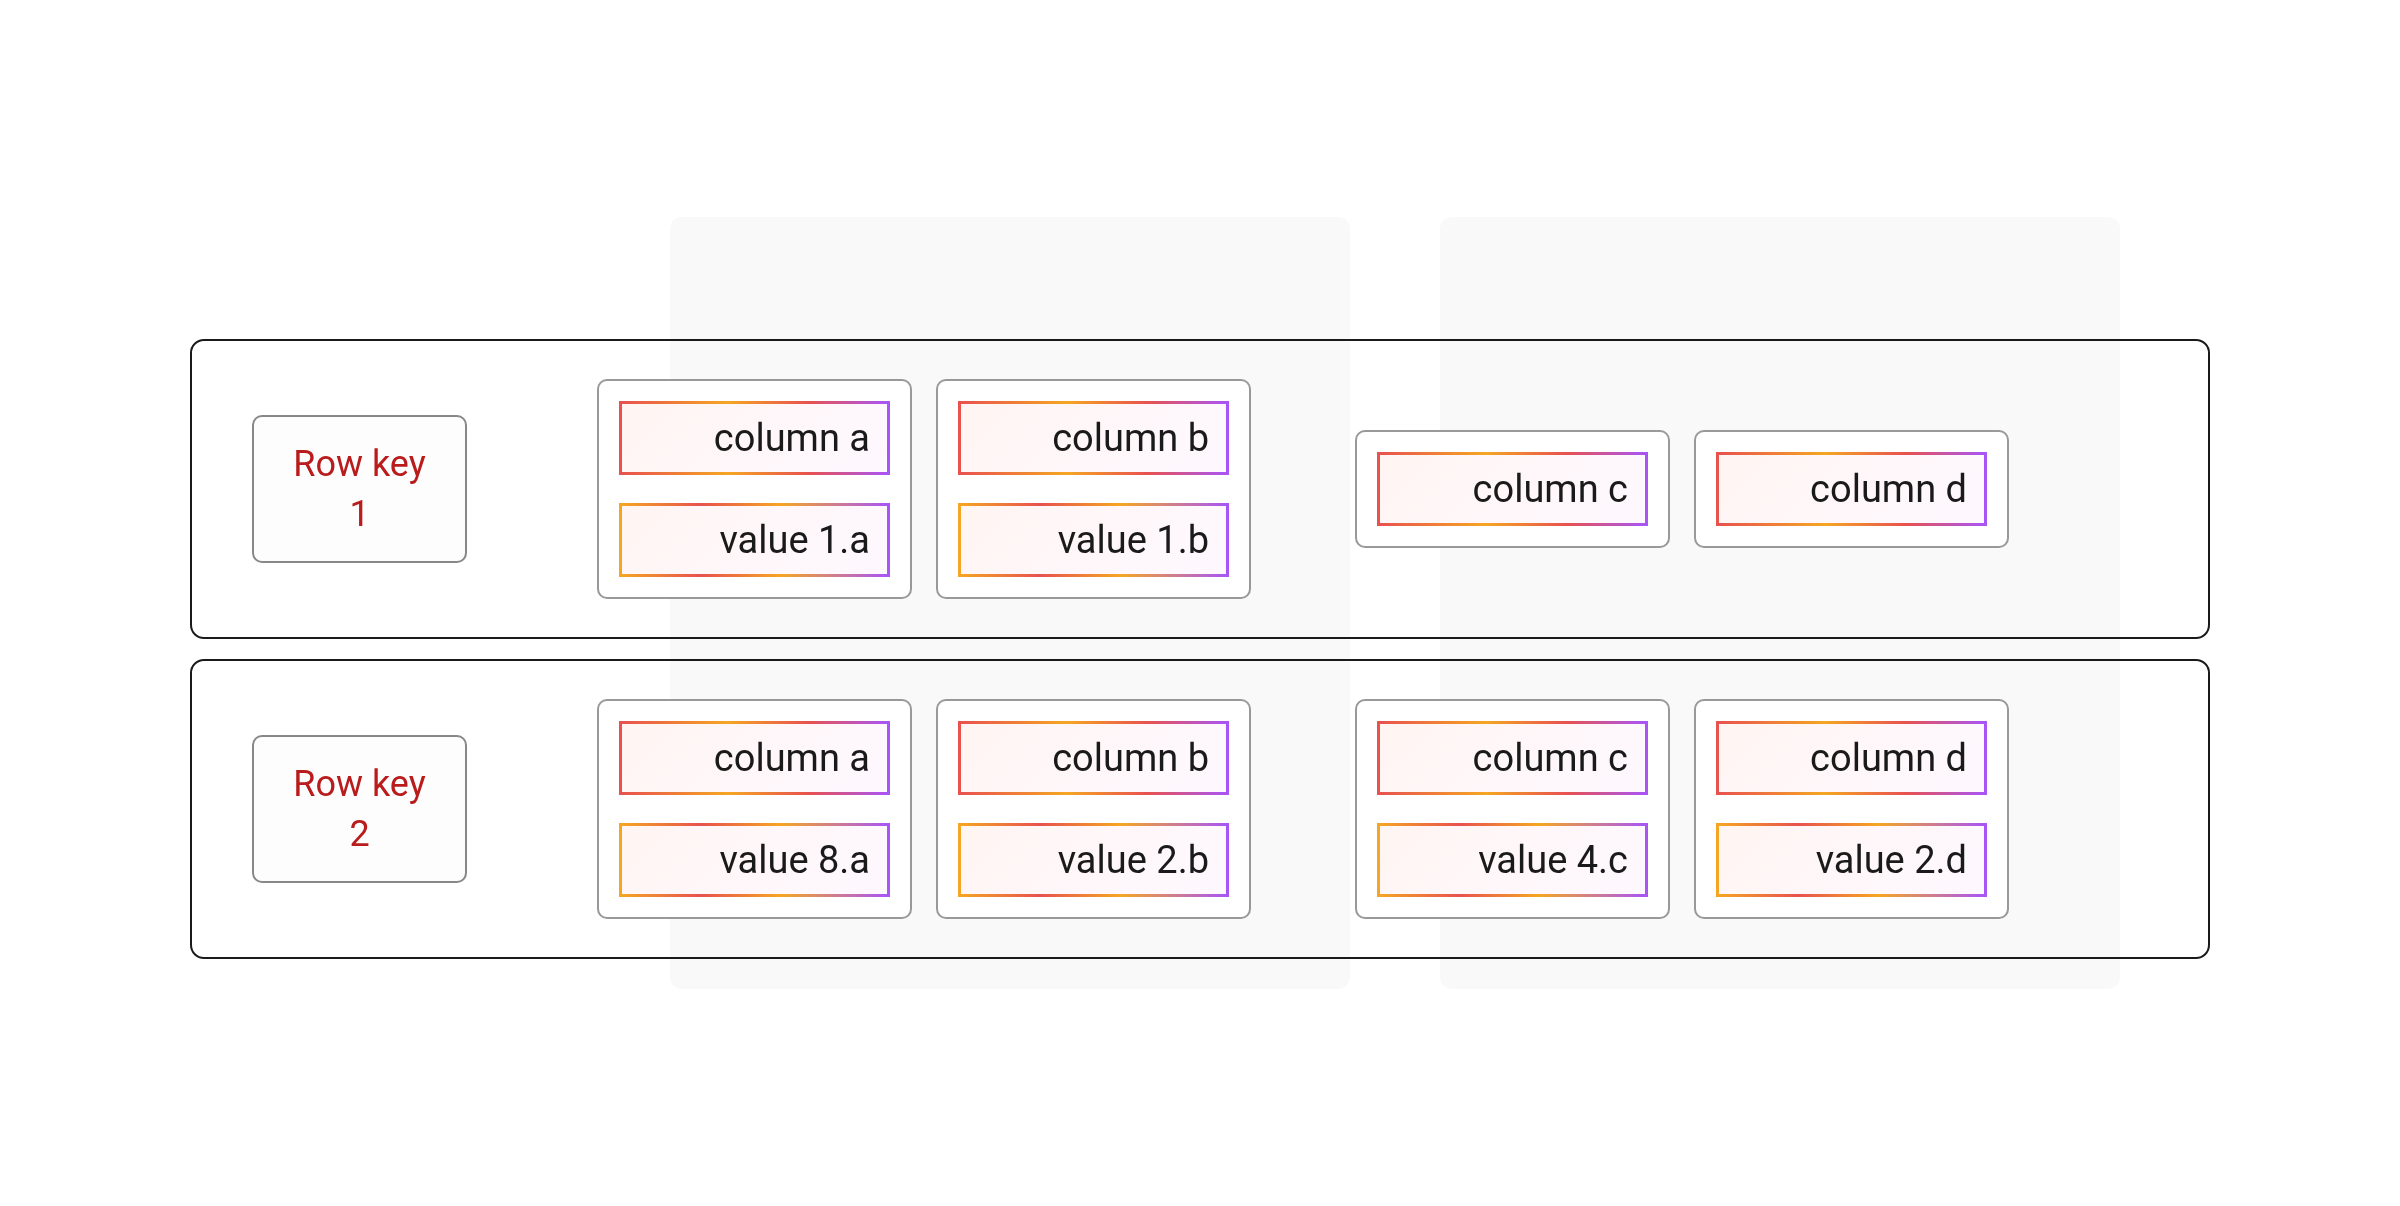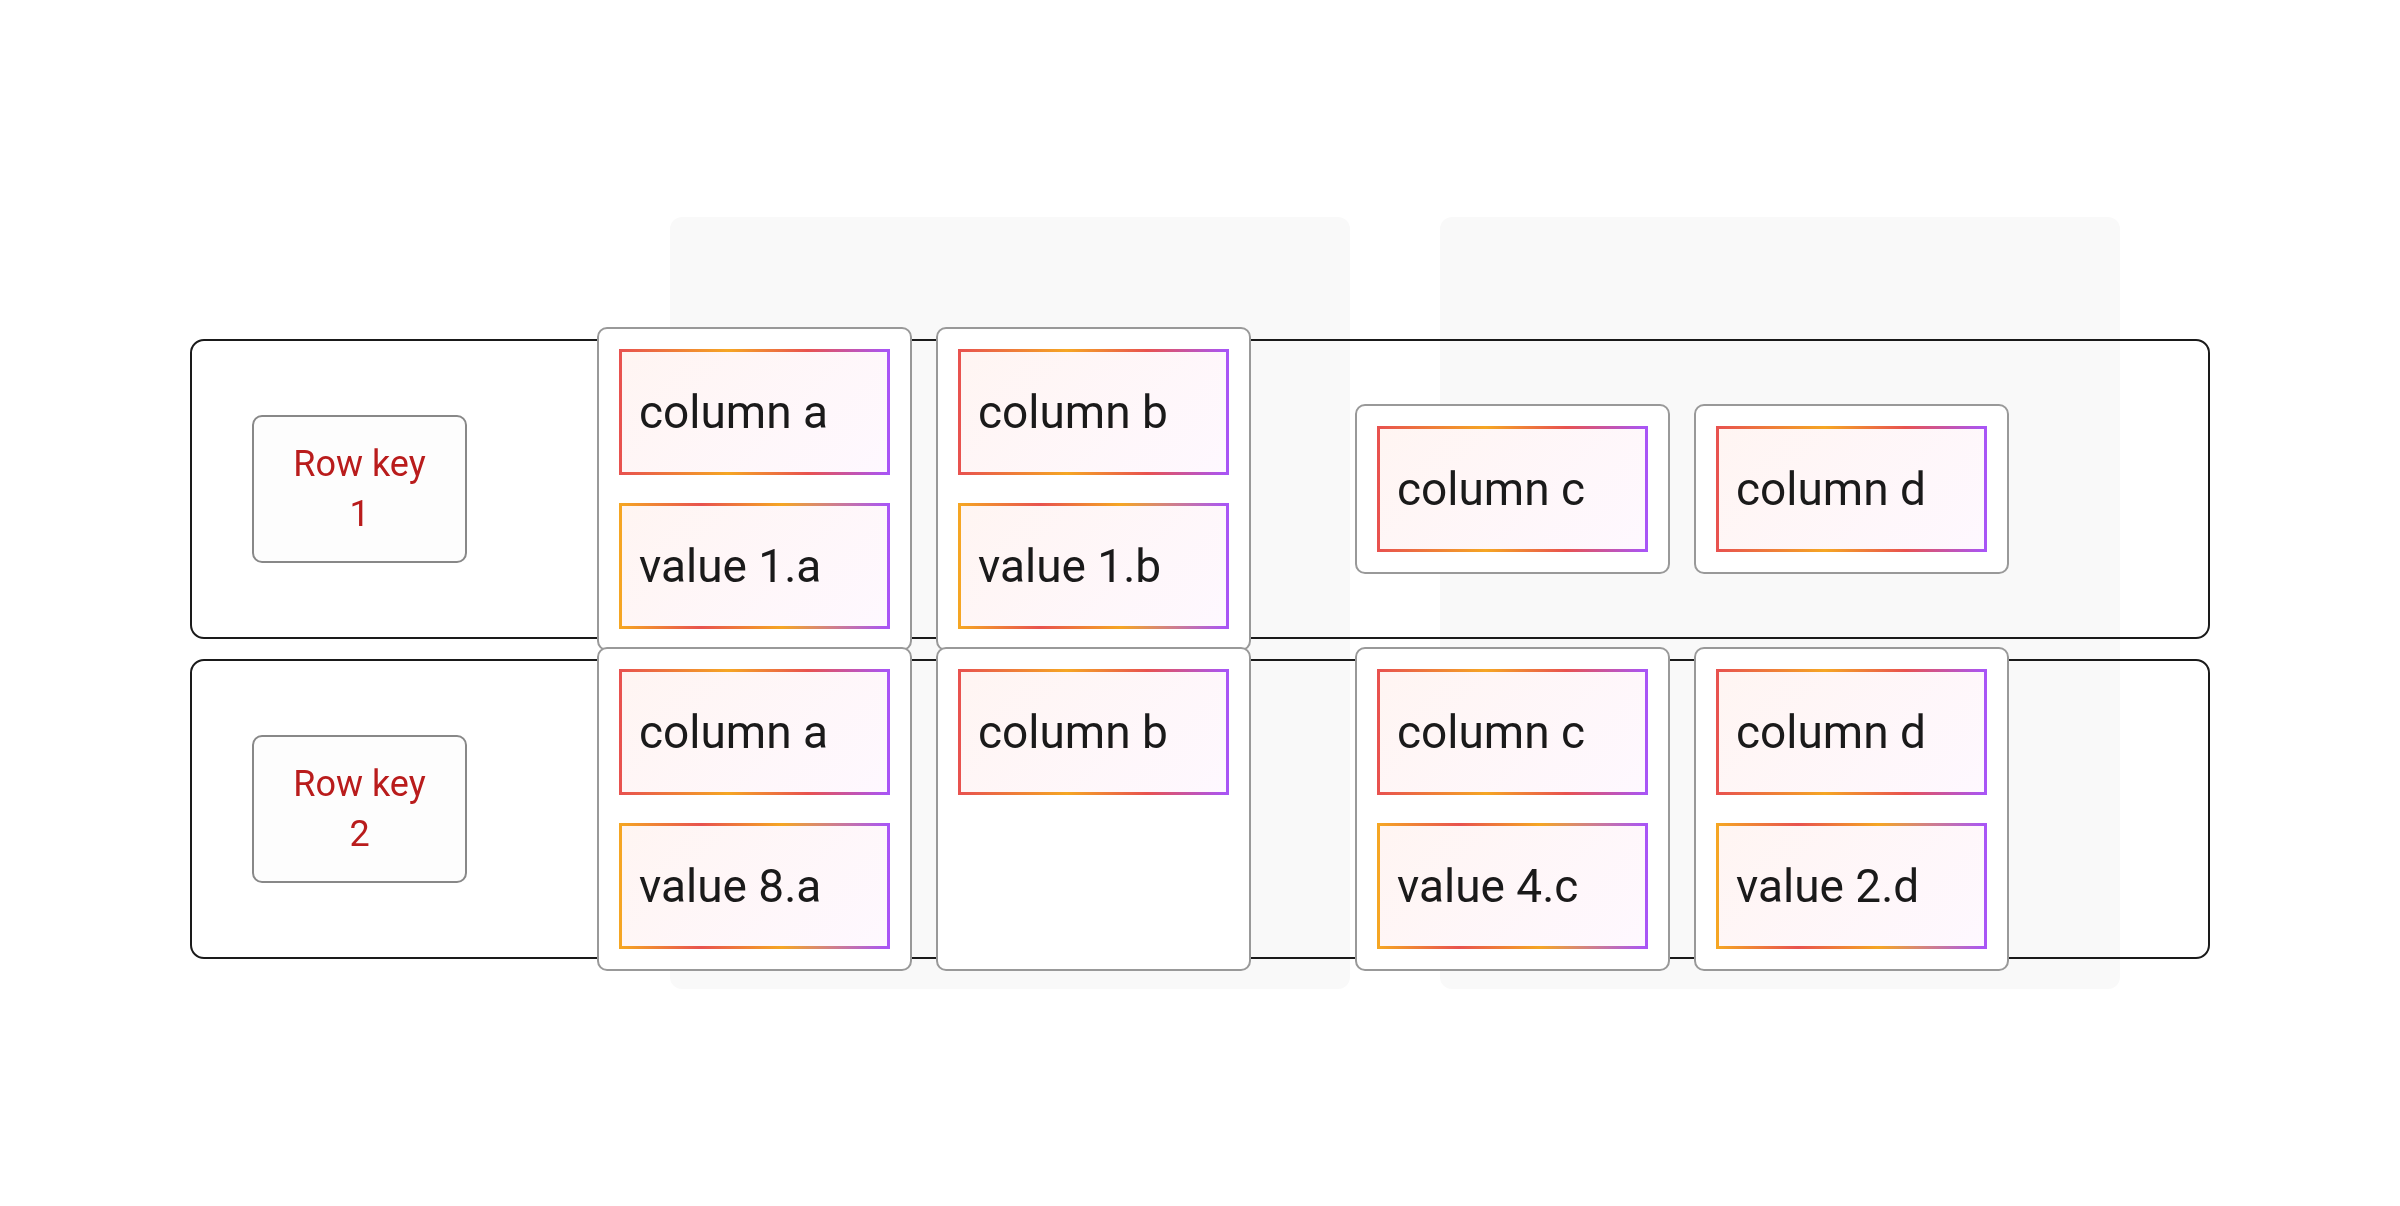--- a/index.html
+++ b/index.html
@@ -80,24 +80,24 @@
       border-radius: 10px;
       padding: 20px;
       display: flex;
       flex-direction: column;
       gap: 28px;
       width: 315px;
       background: #ffffff;
     }
     .dashed-box {
       position: relative;
-      padding: 36px 20px;
-      font-size: 46px;
+      padding: 15px 20px;
+      font-size: 38px;
       color: #1a1a1a;
-      text-align: left;
+      text-align: right;
       background: linear-gradient(135deg, #fff5f2 0%, #fef8ff 100%);
     }
     .dashed-box::before {
       content: "";
       position: absolute;
       inset: 0;
       border: 3px dashed transparent;
       border-radius: 2px;
       border-image: linear-gradient(90deg, #e8524f 0%, #f5a623 50%, #a855f7 100%) 1;
       border-image-slice: 1;
@@ -154,20 +154,21 @@
         <div>Row key</div>
         <div>2</div>
       </div>
       <div class="family-group family-group-a">
         <div class="cell">
           <div class="dashed-box col">column a</div>
           <div class="dashed-box val">value 8.a</div>
         </div>
         <div class="cell">
           <div class="dashed-box col">column b</div>
+          <div class="dashed-box val">value 2.b</div>
         </div>
       </div>
       <div class="family-group family-group-b">
         <div class="cell">
           <div class="dashed-box col">column c</div>
           <div class="dashed-box val">value 4.c</div>
         </div>
         <div class="cell">
           <div class="dashed-box col">column d</div>
           <div class="dashed-box val">value 2.d</div>

